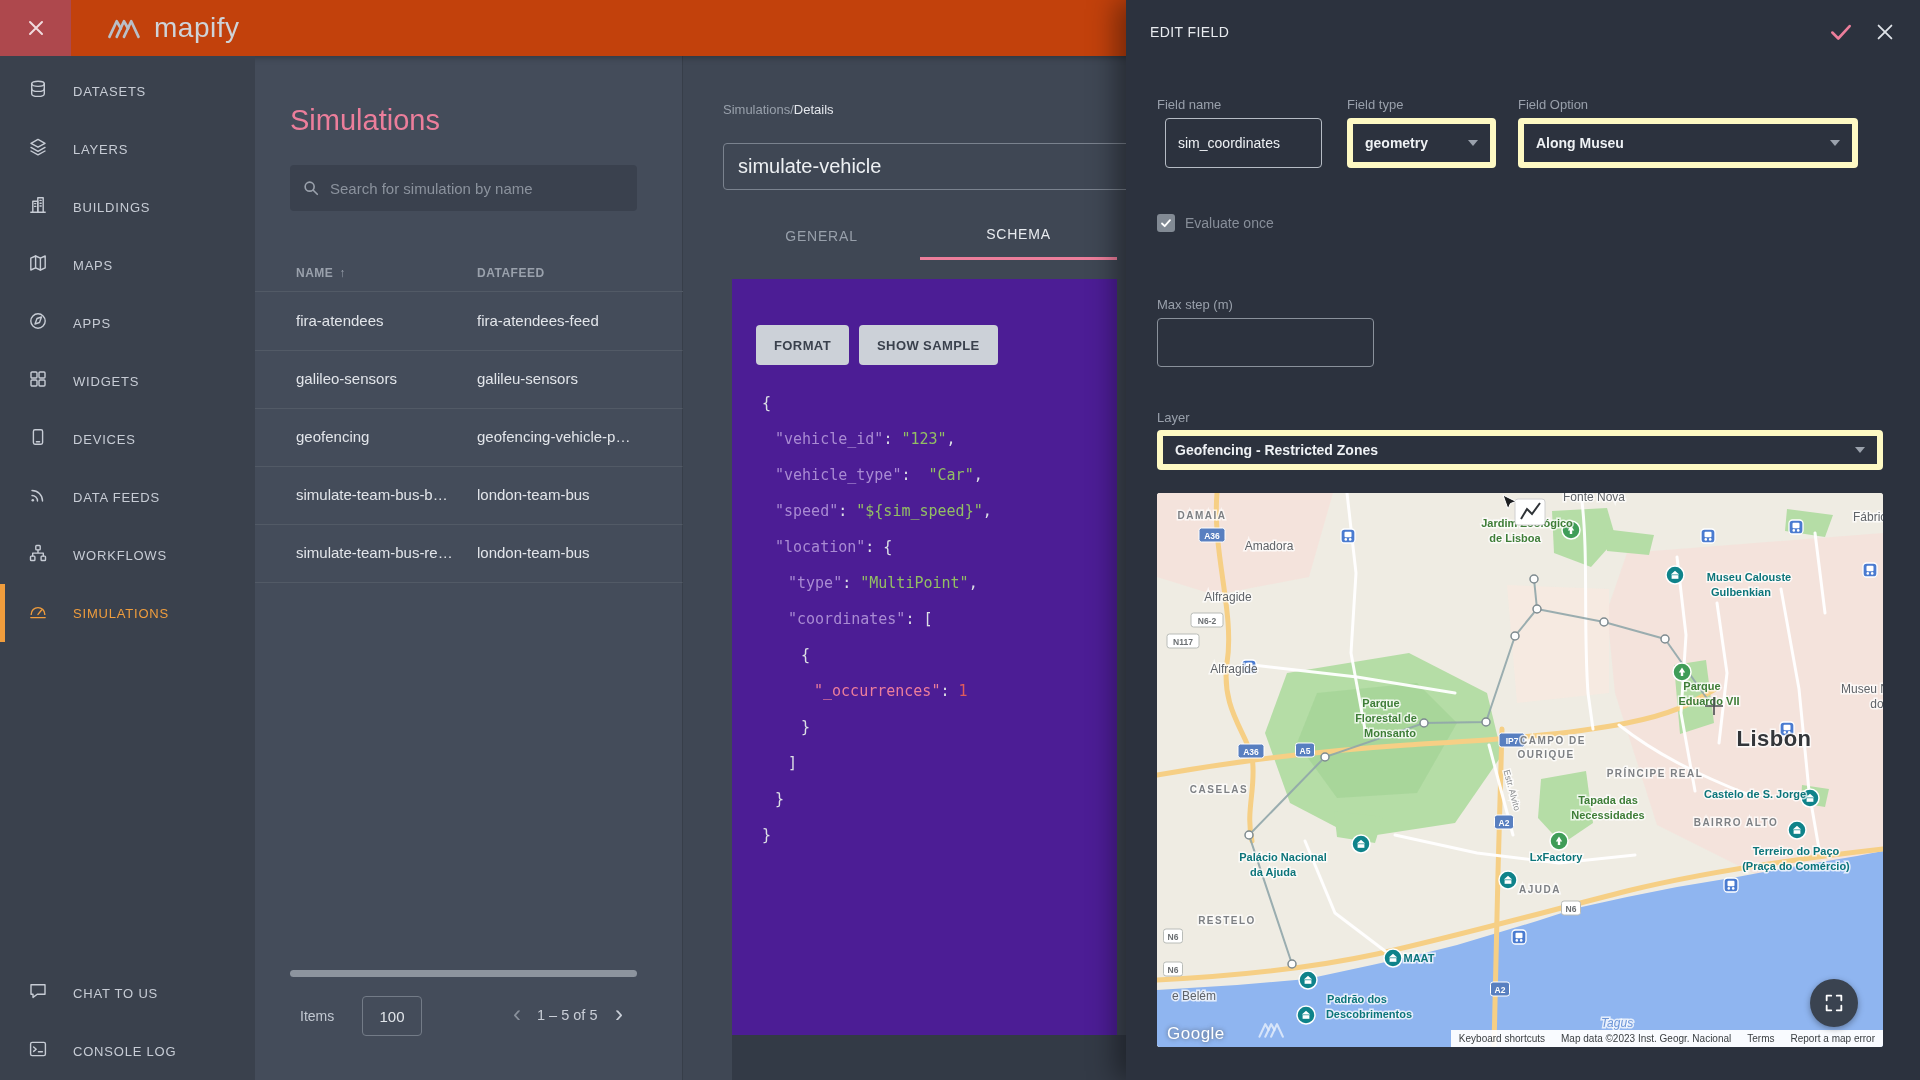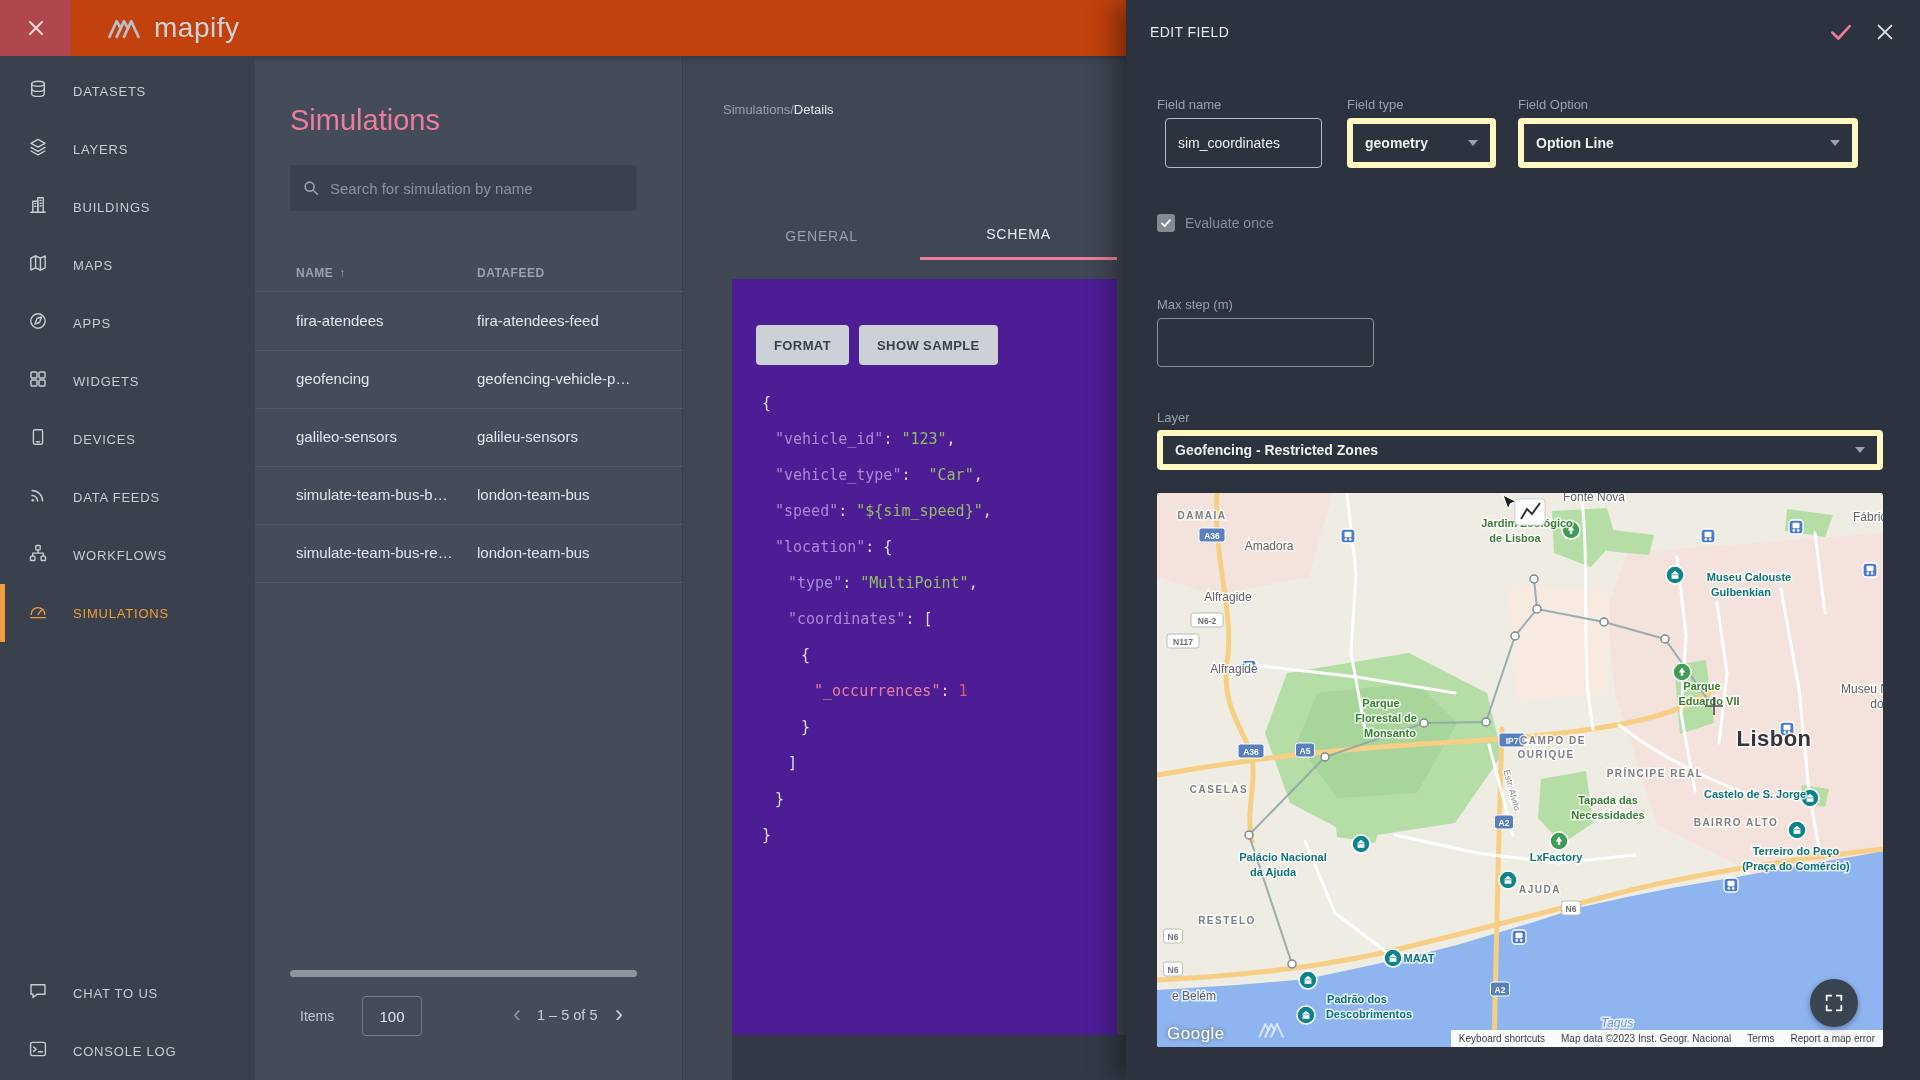--- a/index.html
+++ b/index.html
@@ -217,26 +217,26 @@
   <div class="tbl-head">
     <span class="col-name"><span>NAME</span><span class="sort-arrow">↑</span></span>
     <span class="col-feed">DATAFEED</span>
   </div>
   <div id="sim-rows">
       <div class="sim-row">
         <span class="cell-name">fira-atendees</span>
         <span class="cell-feed">fira-atendees-feed</span>
       </div>
       <div class="sim-row">
+        <span class="cell-name">galileo-sensors</span>
+        <span class="cell-feed">galileu-sensors</span>
+      </div>
+      <div class="sim-row">
         <span class="cell-name">geofencing</span>
         <span class="cell-feed">geofencing-vehicle-p…</span>
-      </div>
-      <div class="sim-row">
-        <span class="cell-name">galileo-sensors</span>
-        <span class="cell-feed">galileu-sensors</span>
       </div>
       <div class="sim-row">
         <span class="cell-name">simulate-team-bus-b…</span>
         <span class="cell-feed">london-team-bus</span>
       </div>
       <div class="sim-row">
         <span class="cell-name">simulate-team-bus-re…</span>
         <span class="cell-feed">london-team-bus</span>
       </div>
     </div>
@@ -247,20 +247,21 @@
     <span class="pg-prev">‹</span>
     <span class="pg-range">1 – 5 of 5</span>
     <span class="pg-next">›</span>
   </div>
 </section>
 
 <section class="details-panel">
   <div class="breadcrumb">
     <span class="bc-parent">Simulations/</span><span class="bc-current">Details</span>
   </div>
+  <input class="name-input" value="simulate-vehicle" style="">
   <div class="tabs">
     <div class="tab">GENERAL</div>
     <div class="tab active">SCHEMA</div>
   </div>
   <div class="code-block">
     <div class="code-actions">
       <button class="ghost-btn">FORMAT</button>
       <button class="ghost-btn">SHOW SAMPLE</button>
     </div>
     <div id="schema-code" class="code">
@@ -299,21 +300,21 @@
   <input class="ep-input" style="left: 31px; top: 118px; width: 157px; margin-left: 8px;" value="sim_coordinates">
 
   <label class="ep-label" style="left:221px;top:97px">Field type</label>
   <div class="ep-select" style="left:221px;top:118px;width:149px">
     <span>geometry</span>
     <div class="caret"></div>
   </div>
 
   <label class="ep-label" style="left:392px;top:97px">Field Option</label>
   <div class="ep-select" style="left:392px;top:118px;width:340px">
-    <span>Option Line</span>
+    <span>Along Museu</span>
     <div class="caret"></div>
   </div>
 
   <div class="ep-check-row">
     <span class="checkbox">
       <svg width="12" height="12" viewBox="0 0 12 12" fill="none">
           <path d="M2 6.5l2.7 2.7L10 3.2" stroke="#fff" stroke-width="1.8" stroke-linecap="round" stroke-linejoin="round"></path>
         </svg>
     </span>
     <span class="check-label">Evaluate once</span>

